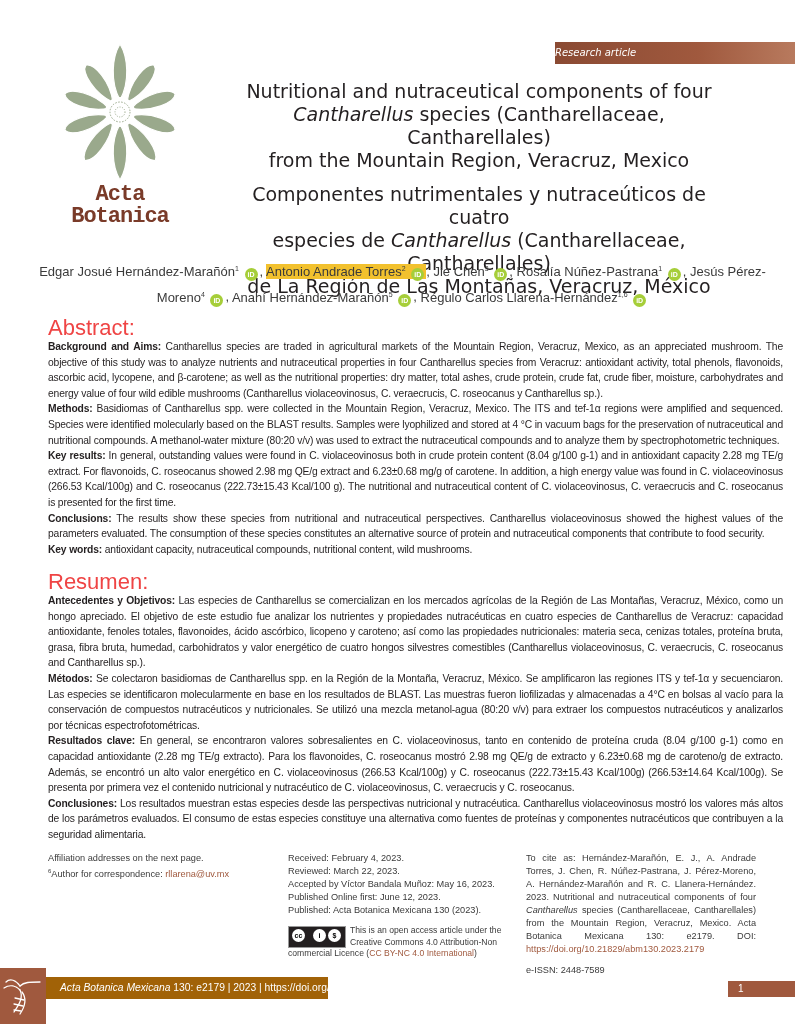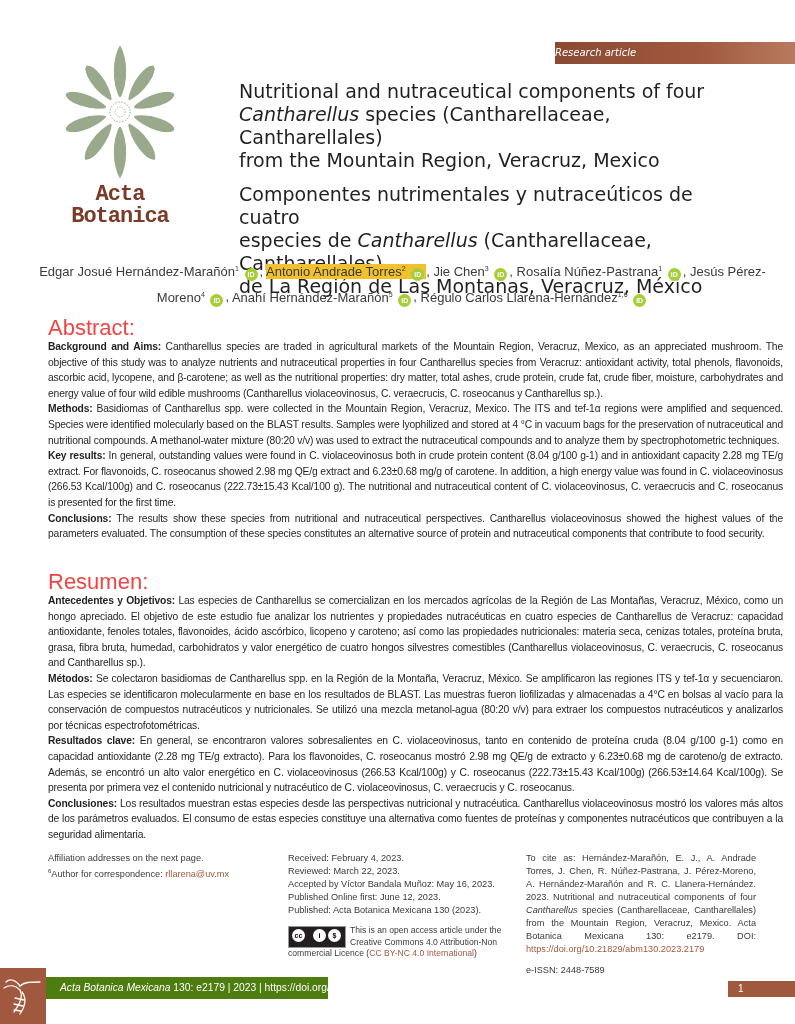--- a/index.html
+++ b/index.html
@@ -15,21 +15,21 @@
   }
 
   .logo { position: absolute; left: 45px; top: 42px; width: 150px; }
   .logo svg { display: block; margin: 0 auto; }
   .logo-name {
     color: #7a3b29; font-weight: bold; font-size: 22px; line-height: 22px;
     text-align: center; letter-spacing: -1px; margin-top: 2px;
     font-family: Liberation Mono, monospace;
   }
 
-  .titles { position: absolute; right: 36px; top: 80px; width: 520px; text-align: left; }
+  .titles { position: absolute; right: 56px; top: 80px; width: 520px; text-align: center; }
   .title-en, .title-es {
     font-family: "DejaVu Sans", sans-serif; font-size: 19px; line-height: 23px;
     color: #231f20; font-weight: normal;
   }
   .title-es { margin-top: 11px; }
   .title-en i, .title-es i { font-style: italic; }
 
   .authors {
     position: absolute; left: 30px; top: 258px; width: 745px; text-align: center;
     font-size: 13px; line-height: 22px; color: #3a3a3a;
@@ -69,21 +69,21 @@
   .cc-badge span {
     position: absolute; top: 2px; width: 13px; height: 13px; border-radius: 50%;
     background: #fff; color: #000; font-size: 7px; line-height: 13px; text-align: center; font-weight: bold;
   }
   .issn { margin-top: 8px; }
 
   .bottom-logo {
     position: absolute; left: 0; top: 968px; width: 46px; height: 56px; background: #a0593e;
   }
   .bottom-bar {
-    position: absolute; left: 46px; top: 977px; width: 282px; height: 22px; background: #4d7c0f;
+    position: absolute; left: 46px; top: 977px; width: 282px; height: 22px; background: #a16207;
     color: #fff; font-size: 10.3px; line-height: 22px; padding-left: 14px; font-style: italic;
     font-family: "Liberation Sans", sans-serif; white-space: nowrap;
   }
   .bottom-bar .j { font-style: italic; }
   .bottom-bar .rest { font-style: normal; }
   .page-num {
     position: absolute; left: 728px; top: 981px; width: 67px; height: 16px; background: #a0593e;
     color: #fff; font-size: 10px; line-height: 16px; padding-left: 10px;
   }
 </style>
@@ -143,20 +143,21 @@
   <span class="author"><span>Régulo Carlos Llarena-Hernández</span><sup>1,6</sup></span>
   <span class="orcid">iD</span>
 </div>
 
 <div class="section abstract">
   <h2>Abstract:</h2>
   <p><b>Background and Aims:</b> <span>Cantharellus species are traded in agricultural markets of the Mountain Region, Veracruz, Mexico, as an appreciated mushroom. The objective of this study was to analyze nutrients and nutraceutical properties in four Cantharellus species from Veracruz: antioxidant activity, total phenols, flavonoids, ascorbic acid, lycopene, and β-carotene; as well as the nutritional properties: dry matter, total ashes, crude protein, crude fat, crude fiber, moisture, carbohydrates and energy value of four wild edible mushrooms (Cantharellus violaceovinosus, C. veraecrucis, C. roseocanus y Cantharellus sp.).</span></p>
   <p><b>Methods:</b> <span>Basidiomas of Cantharellus spp. were collected in the Mountain Region, Veracruz, Mexico. The ITS and tef-1α regions were amplified and sequenced. Species were identified molecularly based on the BLAST results. Samples were lyophilized and stored at 4 °C in vacuum bags for the preservation of nutraceutical and nutritional compounds. A methanol-water mixture (80:20 v/v) was used to extract the nutraceutical compounds and to analyze them by spectrophotometric techniques.</span></p>
   <p><b>Key results:</b> <span>In general, outstanding values were found in C. violaceovinosus both in crude protein content (8.04 g/100 g-1) and in antioxidant capacity 2.28 mg TE/g extract. For flavonoids, C. roseocanus showed 2.98 mg QE/g extract and 6.23±0.68 mg/g of carotene. In addition, a high energy value was found in C. violaceovinosus (266.53 Kcal/100g) and C. roseocanus (222.73±15.43 Kcal/100 g). The nutritional and nutraceutical content of C. violaceovinosus, C. veraecrucis and C. roseocanus is presented for the first time.</span></p>
   <p><b>Conclusions:</b> <span>The results show these species from nutritional and nutraceutical perspectives. Cantharellus violaceovinosus showed the highest values of the parameters evaluated. The consumption of these species constitutes an alternative source of protein and nutraceutical components that contribute to food security.</span></p>
+  <p><b>Key words:</b> <span>antioxidant capacity, nutraceutical compounds, nutritional content, wild mushrooms.</span></p>
 </div>
 
 <div class="section resumen">
   <h2>Resumen:</h2>
   <p><b>Antecedentes y Objetivos:</b> <span>Las especies de Cantharellus se comercializan en los mercados agrícolas de la Región de Las Montañas, Veracruz, México, como un hongo apreciado. El objetivo de este estudio fue analizar los nutrientes y propiedades nutracéuticas en cuatro especies de Cantharellus de Veracruz: capacidad antioxidante, fenoles totales, flavonoides, ácido ascórbico, licopeno y caroteno; así como las propiedades nutricionales: materia seca, cenizas totales, proteína bruta, grasa, fibra bruta, humedad, carbohidratos y valor energético de cuatro hongos silvestres comestibles (Cantharellus violaceovinosus, C. veraecrucis, C. roseocanus and Cantharellus sp.).</span></p>
   <p><b>Métodos:</b> <span>Se colectaron basidiomas de Cantharellus spp. en la Región de la Montaña, Veracruz, México. Se amplificaron las regiones ITS y tef-1α y secuenciaron. Las especies se identificaron molecularmente en base en los resultados de BLAST. Las muestras fueron liofilizadas y almacenadas a 4°C en bolsas al vacío para la conservación de compuestos nutracéuticos y nutricionales. Se utilizó una mezcla metanol-agua (80:20 v/v) para extraer los compuestos nutracéuticos y analizarlos por técnicas espectrofotométricas.</span></p>
   <p><b>Resultados clave:</b> <span>En general, se encontraron valores sobresalientes en C. violaceovinosus, tanto en contenido de proteína cruda (8.04 g/100 g-1) como en capacidad antioxidante (2.28 mg TE/g extracto). Para los flavonoides, C. roseocanus mostró 2.98 mg QE/g de extracto y 6.23±0.68 mg de caroteno/g de extracto. Además, se encontró un alto valor energético en C. violaceovinosus (266.53 Kcal/100g) y C. roseocanus (222.73±15.43 Kcal/100g) (266.53±14.64 Kcal/100g). Se presenta por primera vez el contenido nutricional y nutracéutico de C. violaceovinosus, C. veraecrucis y C. roseocanus.</span></p>
   <p><b>Conclusiones:</b> <span>Los resultados muestran estas especies desde las perspectivas nutricional y nutracéutica. Cantharellus violaceovinosus mostró los valores más altos de los parámetros evaluados. El consumo de estas especies constituye una alternativa como fuentes de proteínas y componentes nutracéuticos que contribuyen a la seguridad alimentaria.</span></p>
 </div>
 

